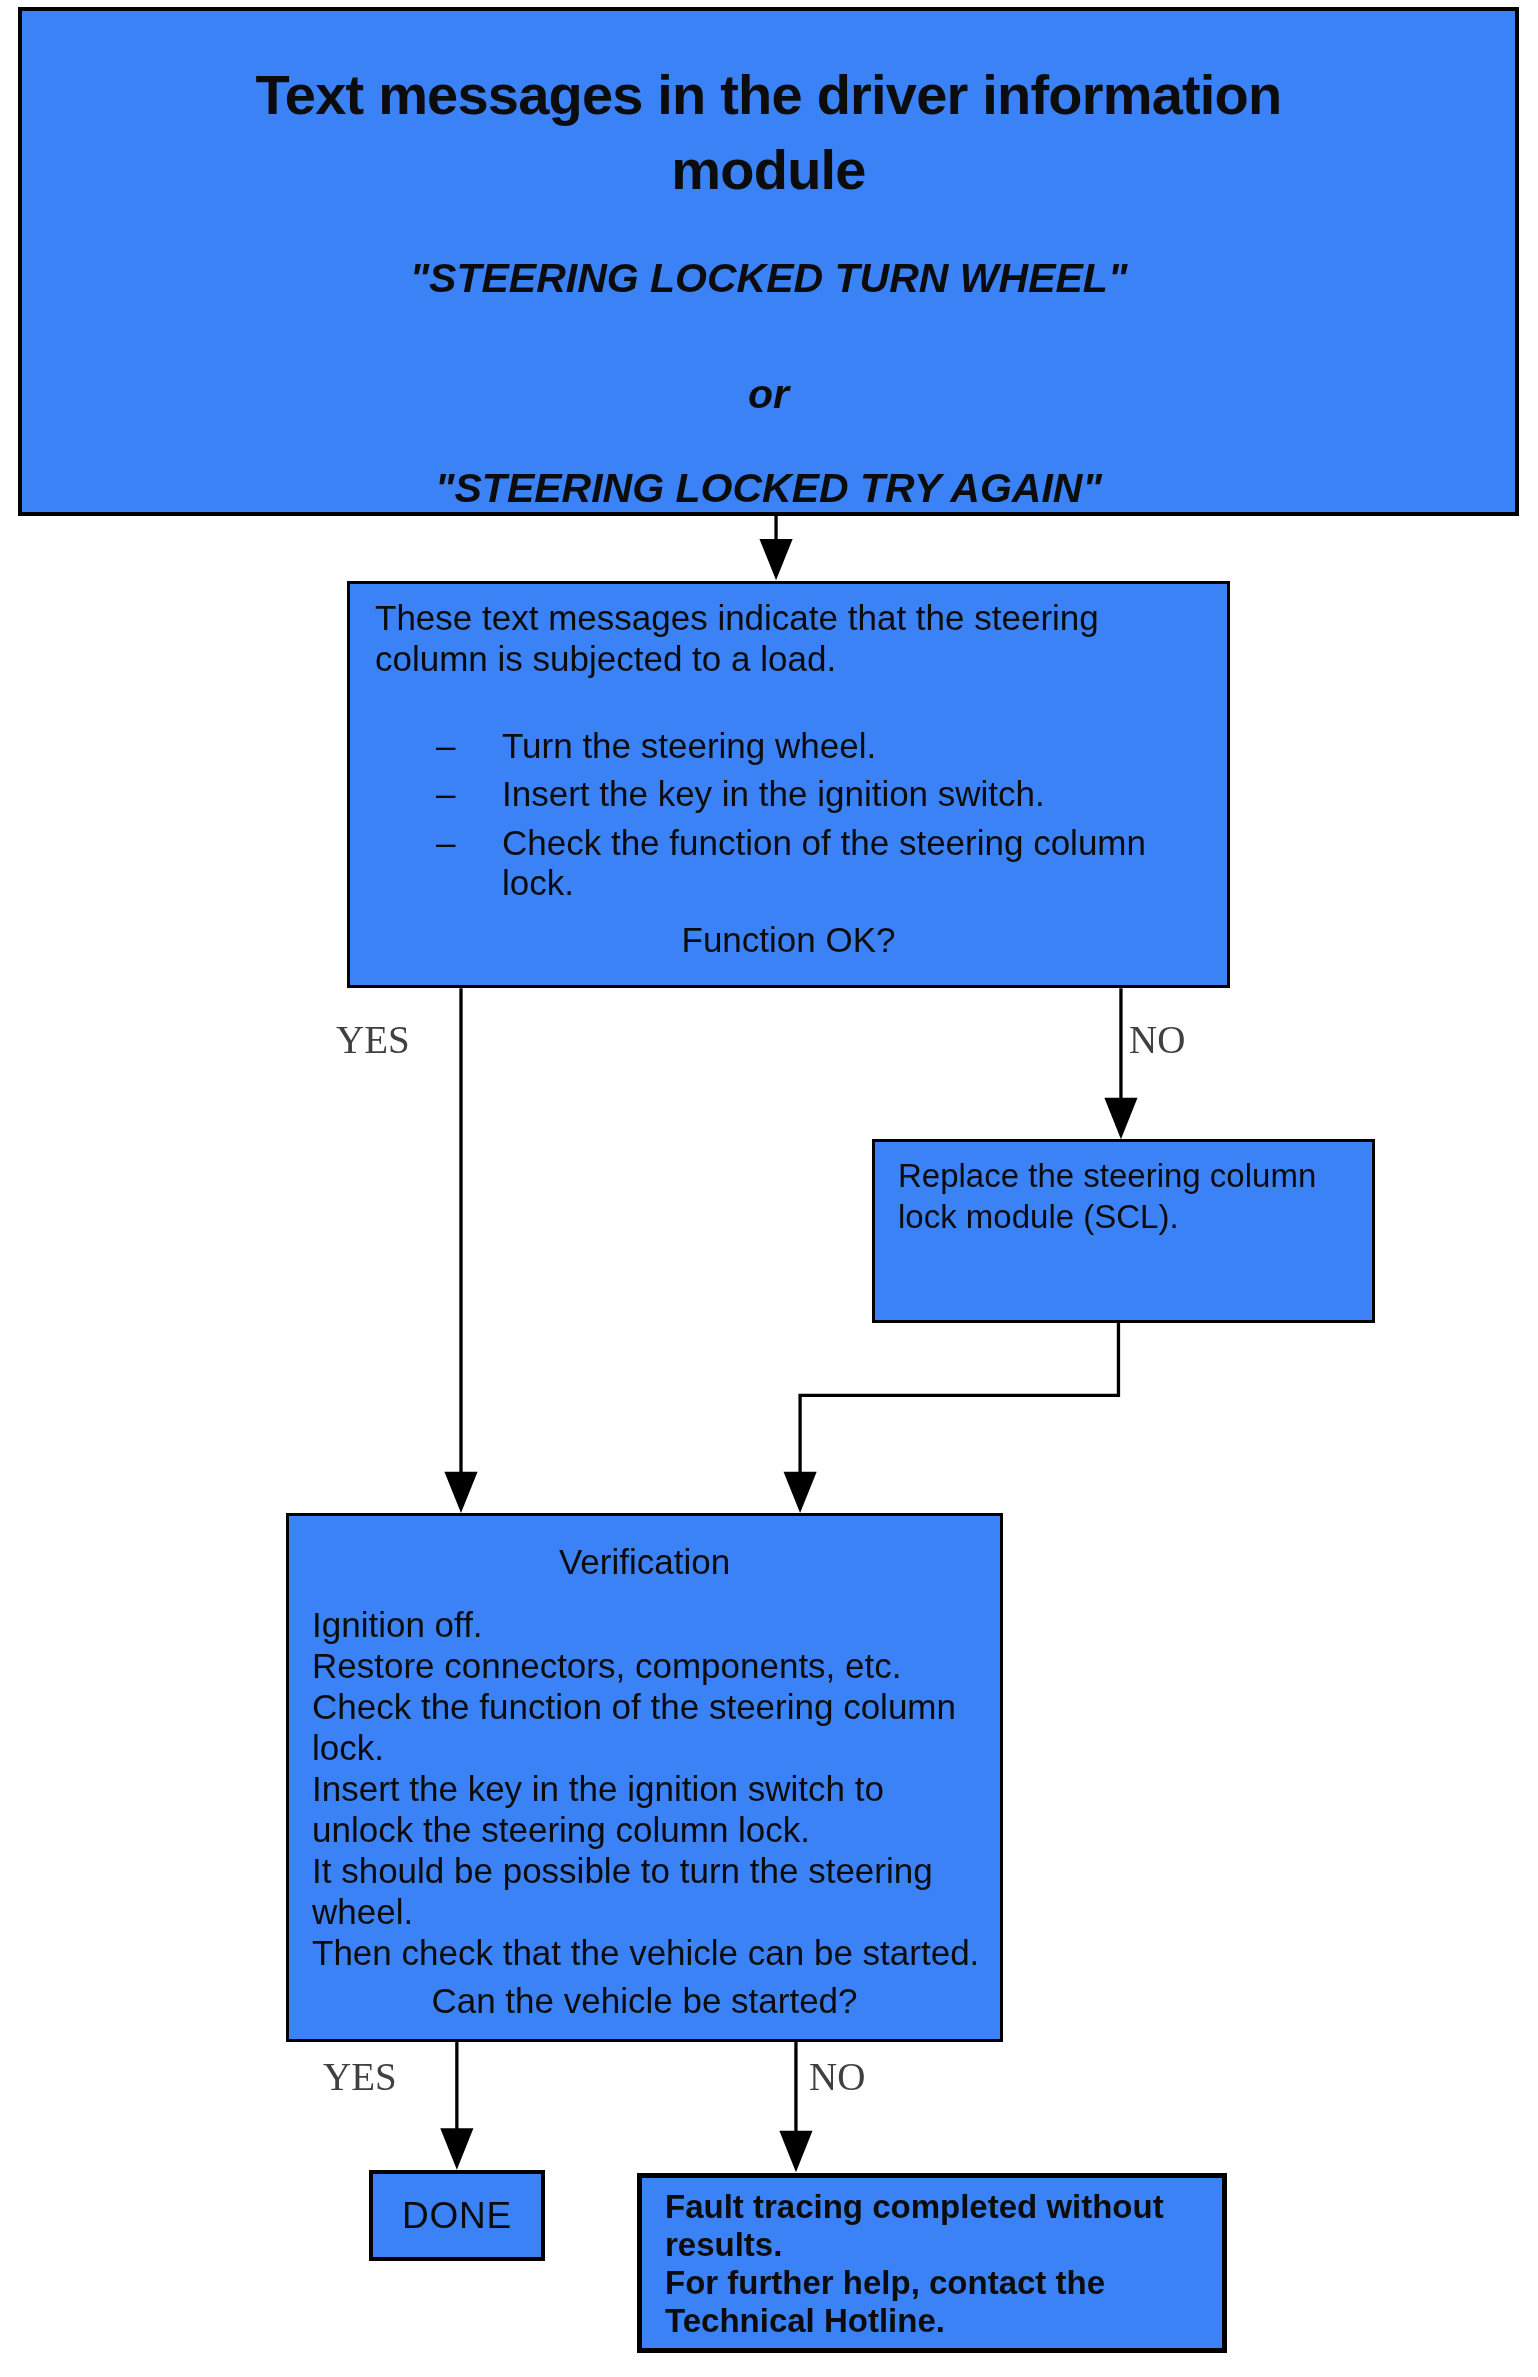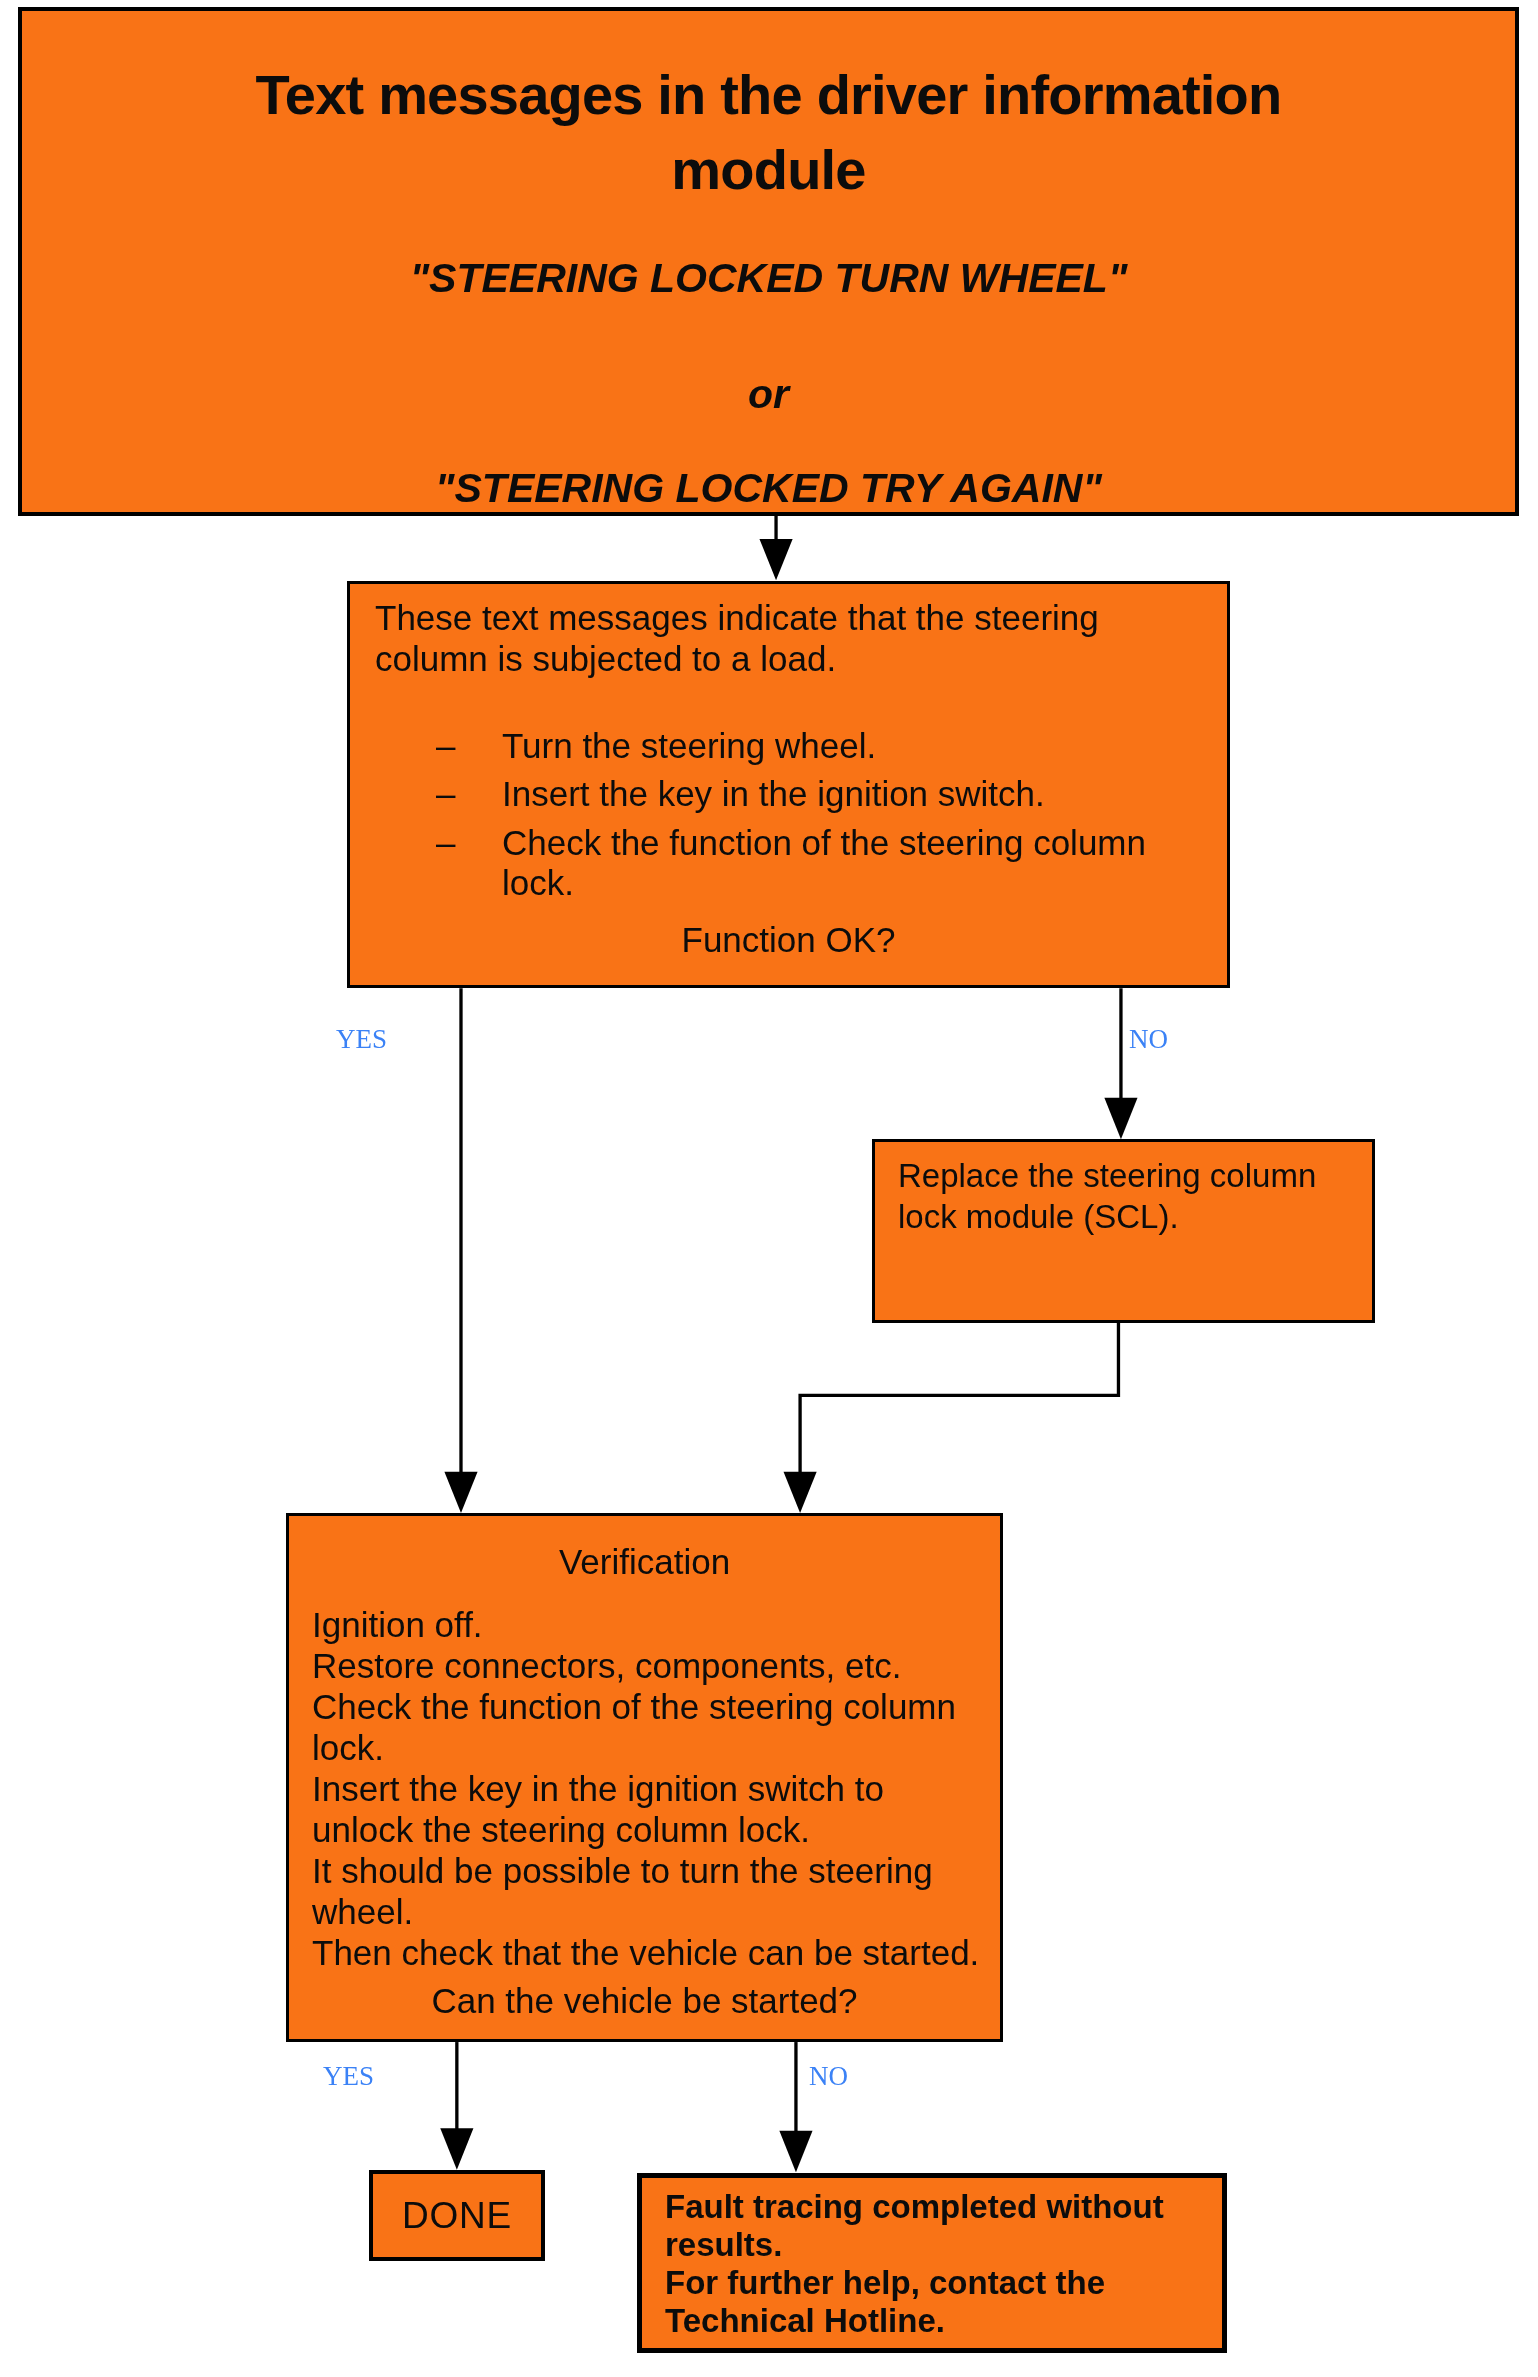--- a/index.html
+++ b/index.html
@@ -3,41 +3,41 @@
 <meta charset="utf-8">
 <style>
   html,body { margin:0; padding:0; background:#e8e8e8; }
   .page {
     position:relative; width:1538px; height:2377px;
     background:#ffffff; overflow:hidden;
     font-family:"Liberation Sans", sans-serif;
     color:#0c0c0c;
   }
   svg.connectors { position:absolute; left:0; top:0; z-index:1; }
-  .box { position:absolute; background:#f97316; border:3.3px solid #000; box-sizing:border-box; z-index:2; }
+  .box { position:absolute; background:#3b82f6; border:3.3px solid #000; box-sizing:border-box; z-index:2; }
 
   
   .title-box { left:18px; top:6.6px; width:1501px; height:509px; border-width:4.1px; text-align:center; }
   .title-main { margin-top:46px; font-size:56px; line-height:75px; font-weight:bold; letter-spacing:-0.8px; }
   .title-quote { font-size:41px; line-height:46px; font-weight:bold; font-style:italic; }
   .q1 { margin-top:48px; }
   .qor { margin-top:70px; }
   .q2 { margin-top:48px; }
 
   
   .step1-box { left:347px; top:581px; width:883px; height:407px;padding-left:12px; }
   .step1-intro { position:absolute; left:25px; top:13.3px; width:730px; font-size:35px; line-height:41px; }
   .bullet { position:absolute; left:86px; width:746px; font-size:35px; line-height:40px; }
   .bullet .dash { display:inline-block; width:66px; vertical-align:top; }
   .bullet .btxt { display:inline-block; width:663px; vertical-align:top; }
   .b1 { top:93px; } .b2 { top:142px; } .b3 { top:190px; } .b4 { top:239px; }
   .step1-question { position:absolute; left:0; top:335px; width:100%; text-align:center; font-size:35px; line-height:41px; }
 
   
-  .branch-label { position:absolute; z-index:2; font-family:"Liberation Serif", serif; font-size:27px; line-height:43px; color:#3b82f6; }
+  .branch-label { position:absolute; z-index:2; font-family:"Liberation Serif", serif; font-size:39px; line-height:43px; color:#404040; }
   .yes1 { left:336px;  top:1018px; }
   .no1  { left:1129px; top:1018px; }
   .yes2 { left:323px;  top:2055px; }
   .no2  { left:809px;  top:2055px; }
 
   
   .replace-box { left:872px; top:1139px; width:503px; height:184px; }
   .replace-text { position:absolute; left:23px; top:13.3px; width:431px; font-size:33px; line-height:41px; }
 
   

